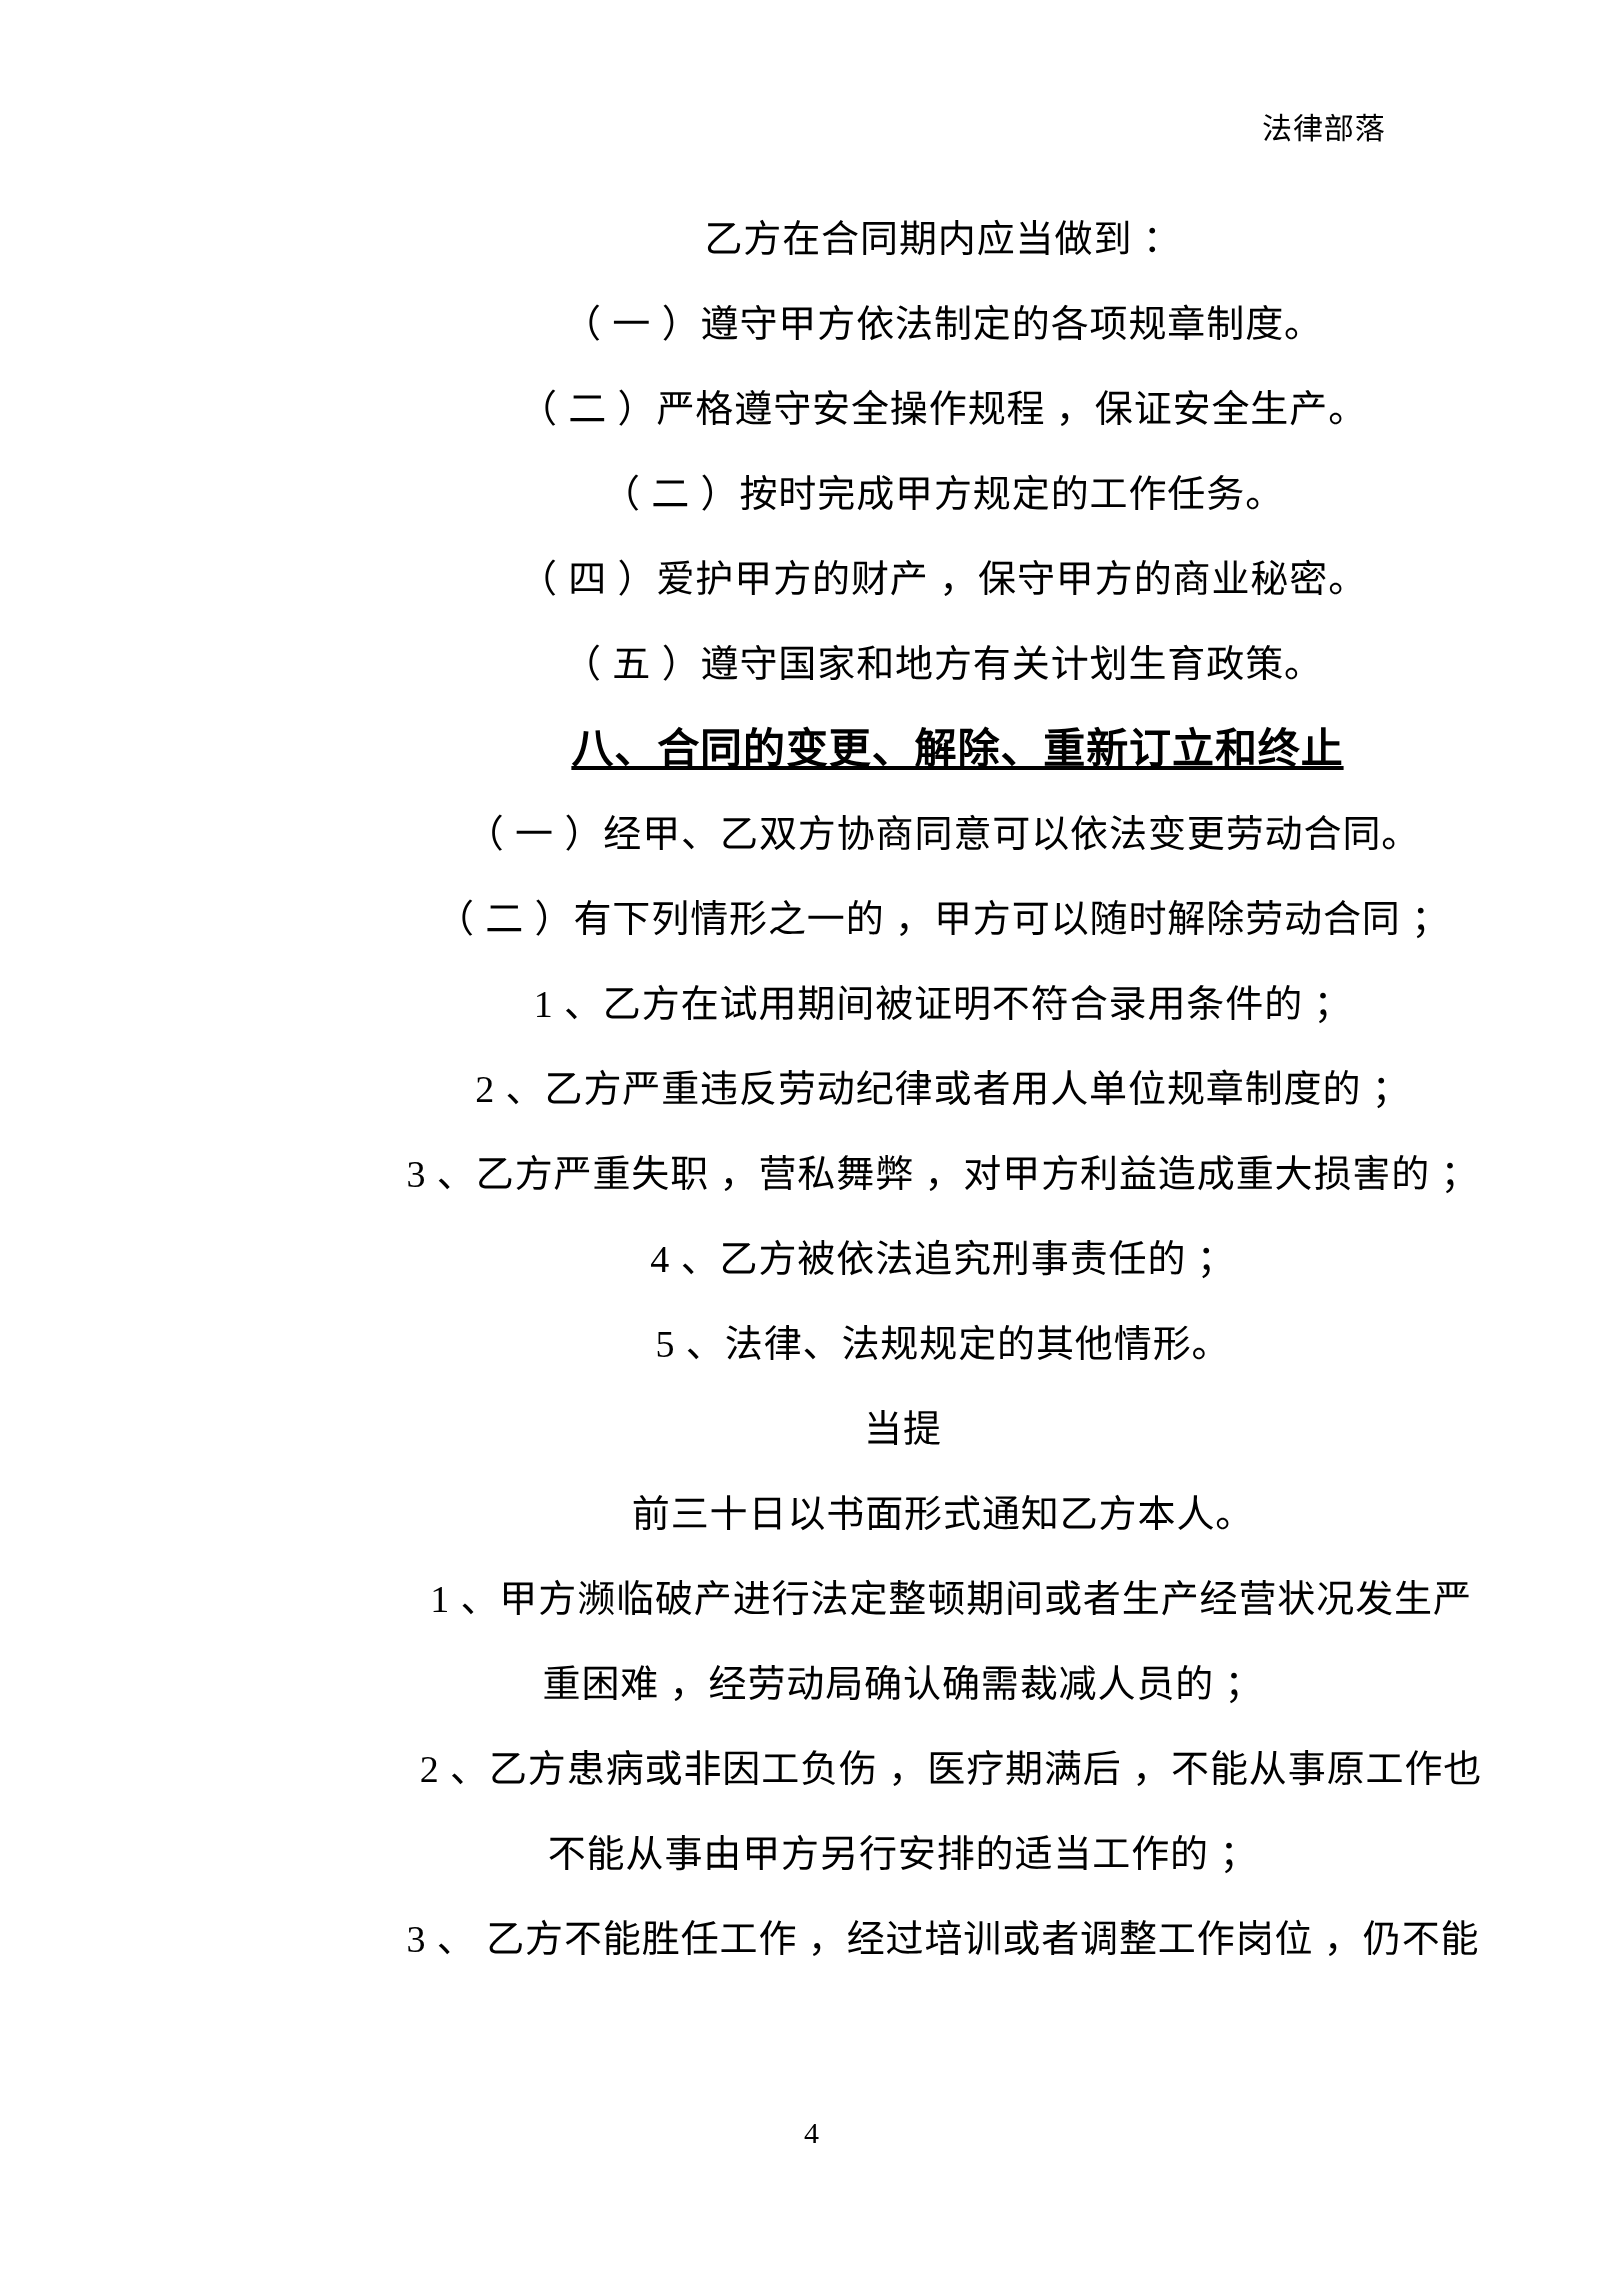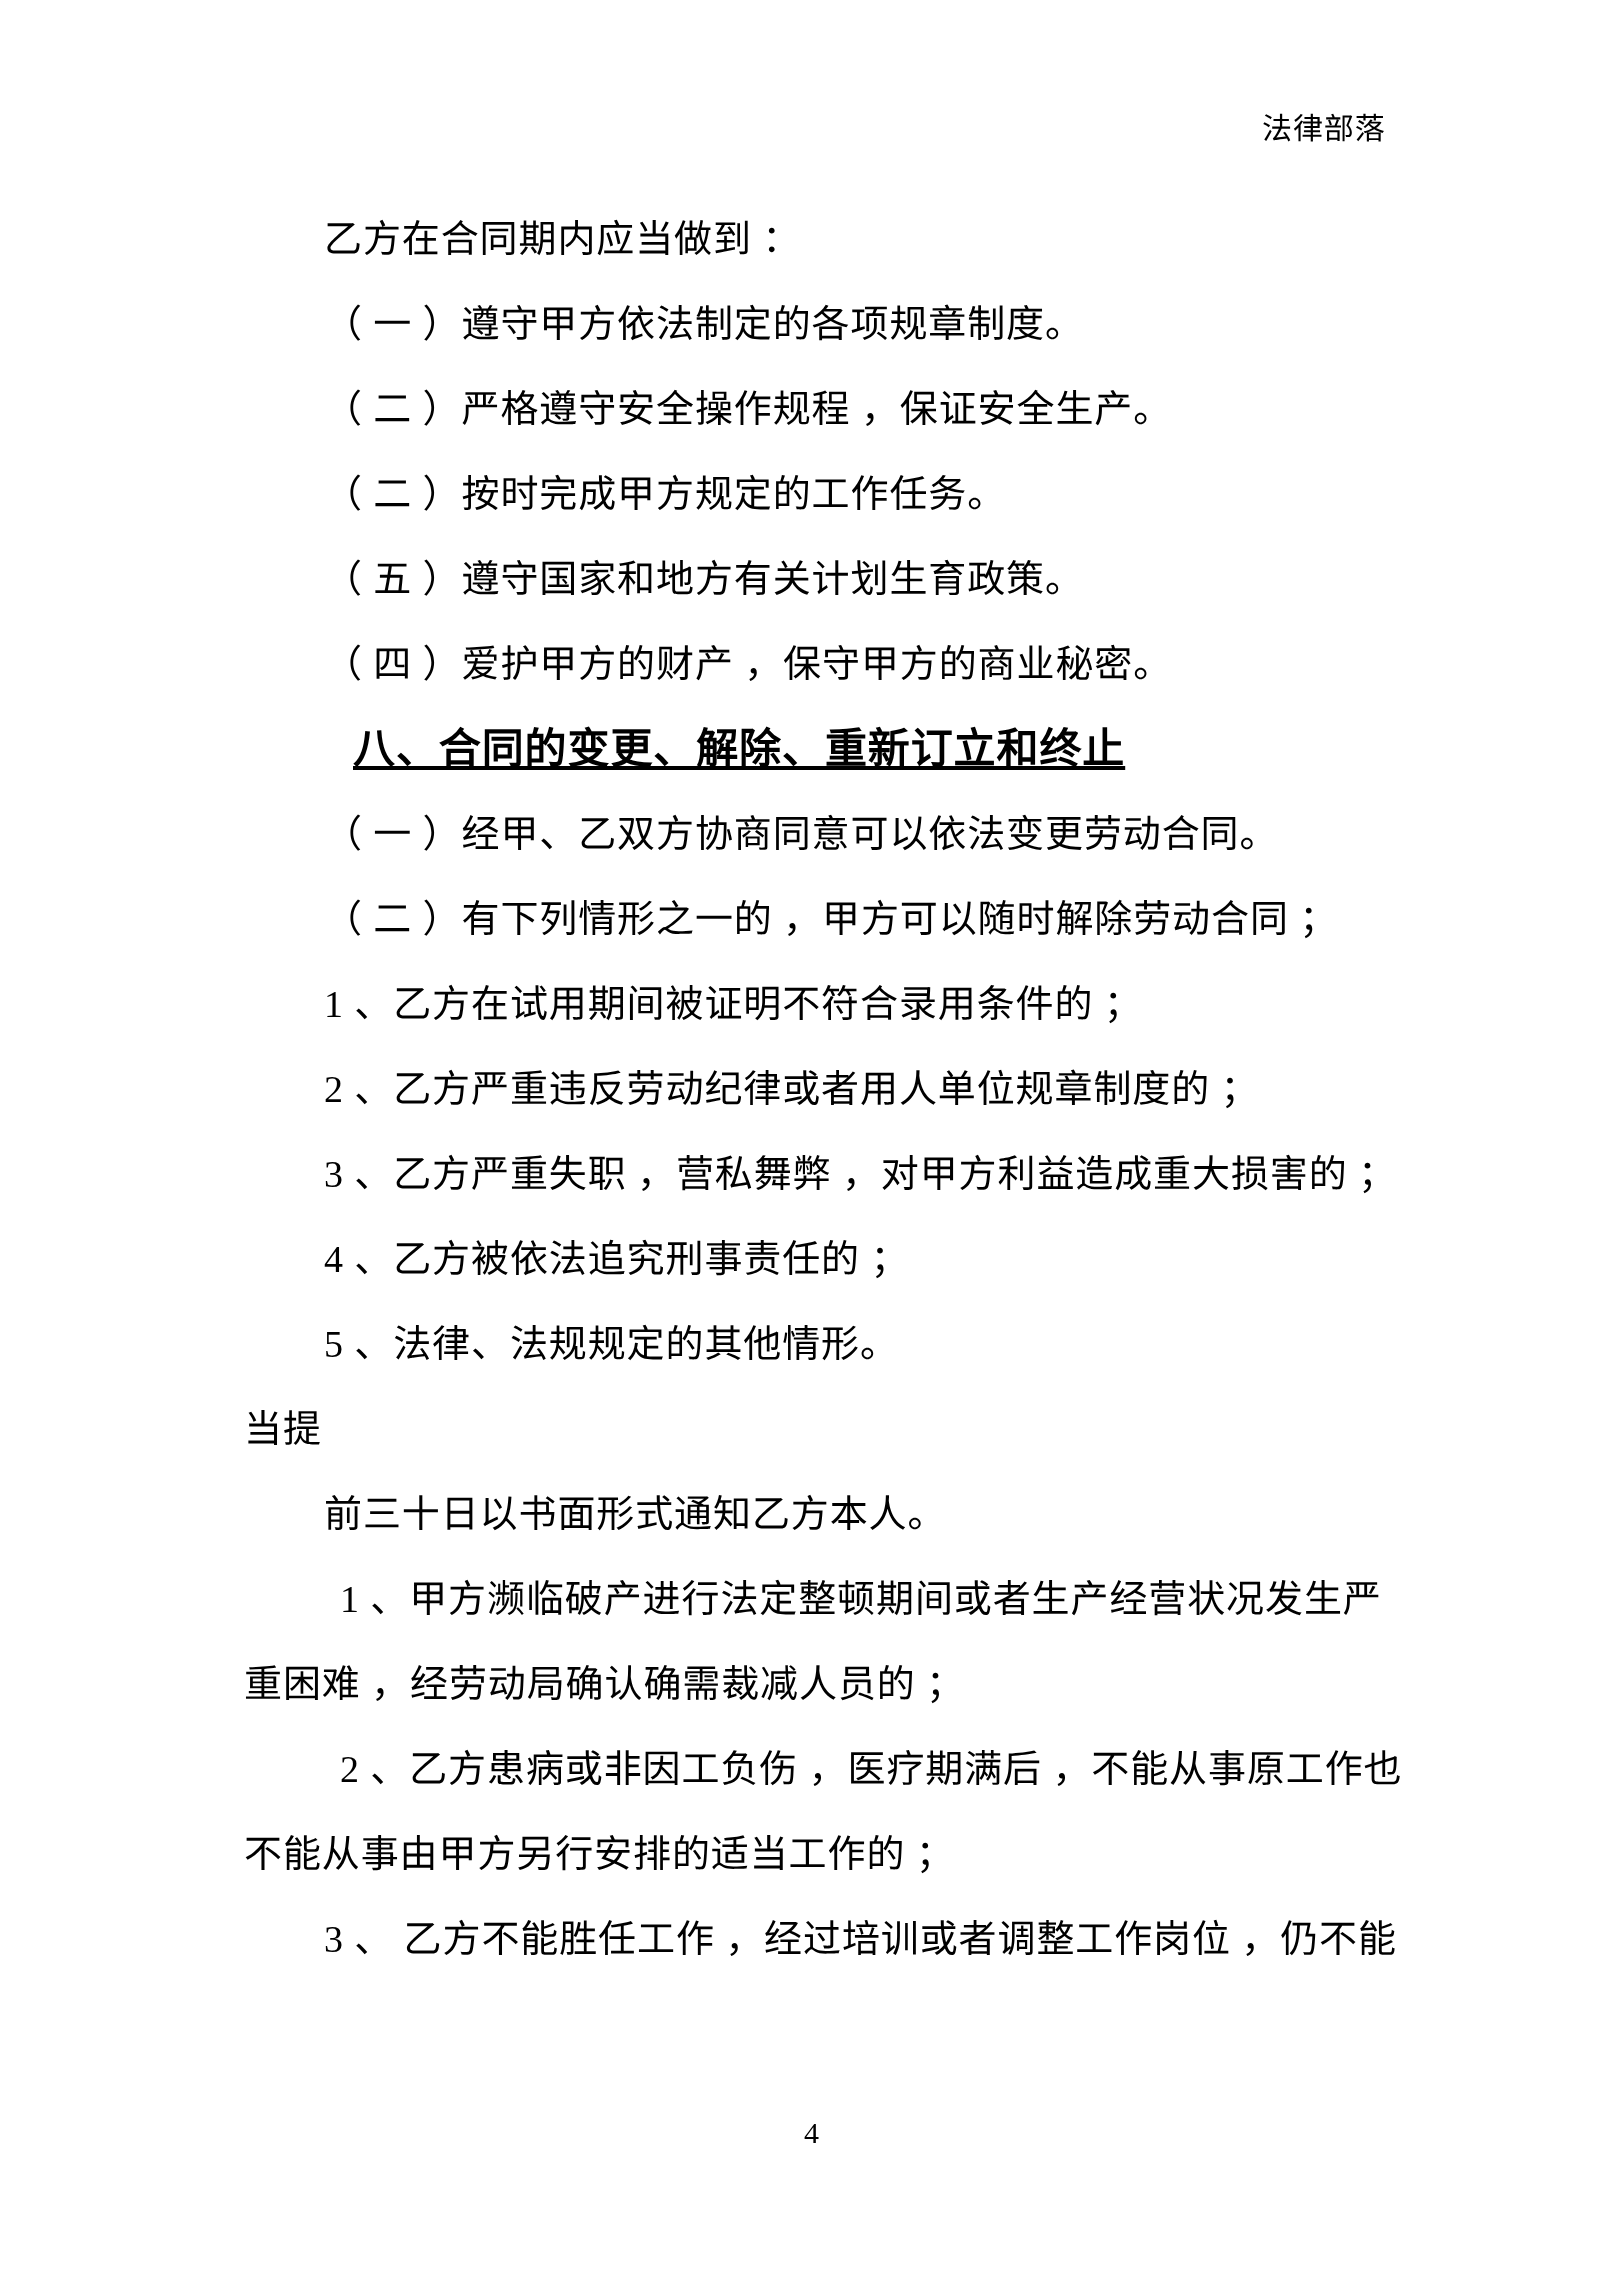--- a/index.html
+++ b/index.html
@@ -30,20 +30,21 @@
     top: 197px;
     left: 244px;
     width: 1318px;
   }
   .line {
     height: 85px;
     line-height: 85px;
     font-size: 38px;
     white-space: pre;
     letter-spacing: 0.9px;
+    text-align: center;
   }
   .indent      { padding-left: 80px; }
   .indent-wide { padding-left: 96px; }
   .flush       { padding-left: 0; }
   .heading {
     padding-left: 109px;
     font-weight: bold;
     font-size: 42px;
     text-decoration: underline;
   }
@@ -62,22 +63,22 @@
 
 <div class="page">
 
   <div class="brand">法律部落</div>
 
   <div class="body-text">
     <div class="line indent">乙方在合同期内应当做到 ：</div>
     <div class="line indent">（ 一 ）遵守甲方依法制定的各项规章制度。</div>
     <div class="line indent">（ 二 ）严格遵守安全操作规程 ，保证安全生产。</div>
     <div class="line indent">（ 二 ）按时完成甲方规定的工作任务。</div>
+    <div class="line indent">（ 四 ）爱护甲方的财产 ，保守甲方的商业秘密。</div>
     <div class="line indent">（ 五 ）遵守国家和地方有关计划生育政策。</div>
-    <div class="line indent">（ 四 ）爱护甲方的财产 ，保守甲方的商业秘密。</div>
     <div class="line heading">八、合同的变更、解除、重新订立和终止</div>
     <div class="line indent">（ 一 ）经甲、乙双方协商同意可以依法变更劳动合同。</div>
     <div class="line indent">（ 二 ）有下列情形之一的 ，甲方可以随时解除劳动合同 ；</div>
     <div class="line indent">1 、乙方在试用期间被证明不符合录用条件的 ；</div>
     <div class="line indent">2 、乙方严重违反劳动纪律或者用人单位规章制度的 ；</div>
     <div class="line indent">3 、乙方严重失职 ，营私舞弊 ，对甲方利益造成重大损害的 ；</div>
     <div class="line indent">4 、乙方被依法追究刑事责任的 ；</div>
     <div class="line indent">5 、法律、法规规定的其他情形。</div>
     <div class="line flush">当提</div>
     <div class="line indent">前三十日以书面形式通知乙方本人。</div>

